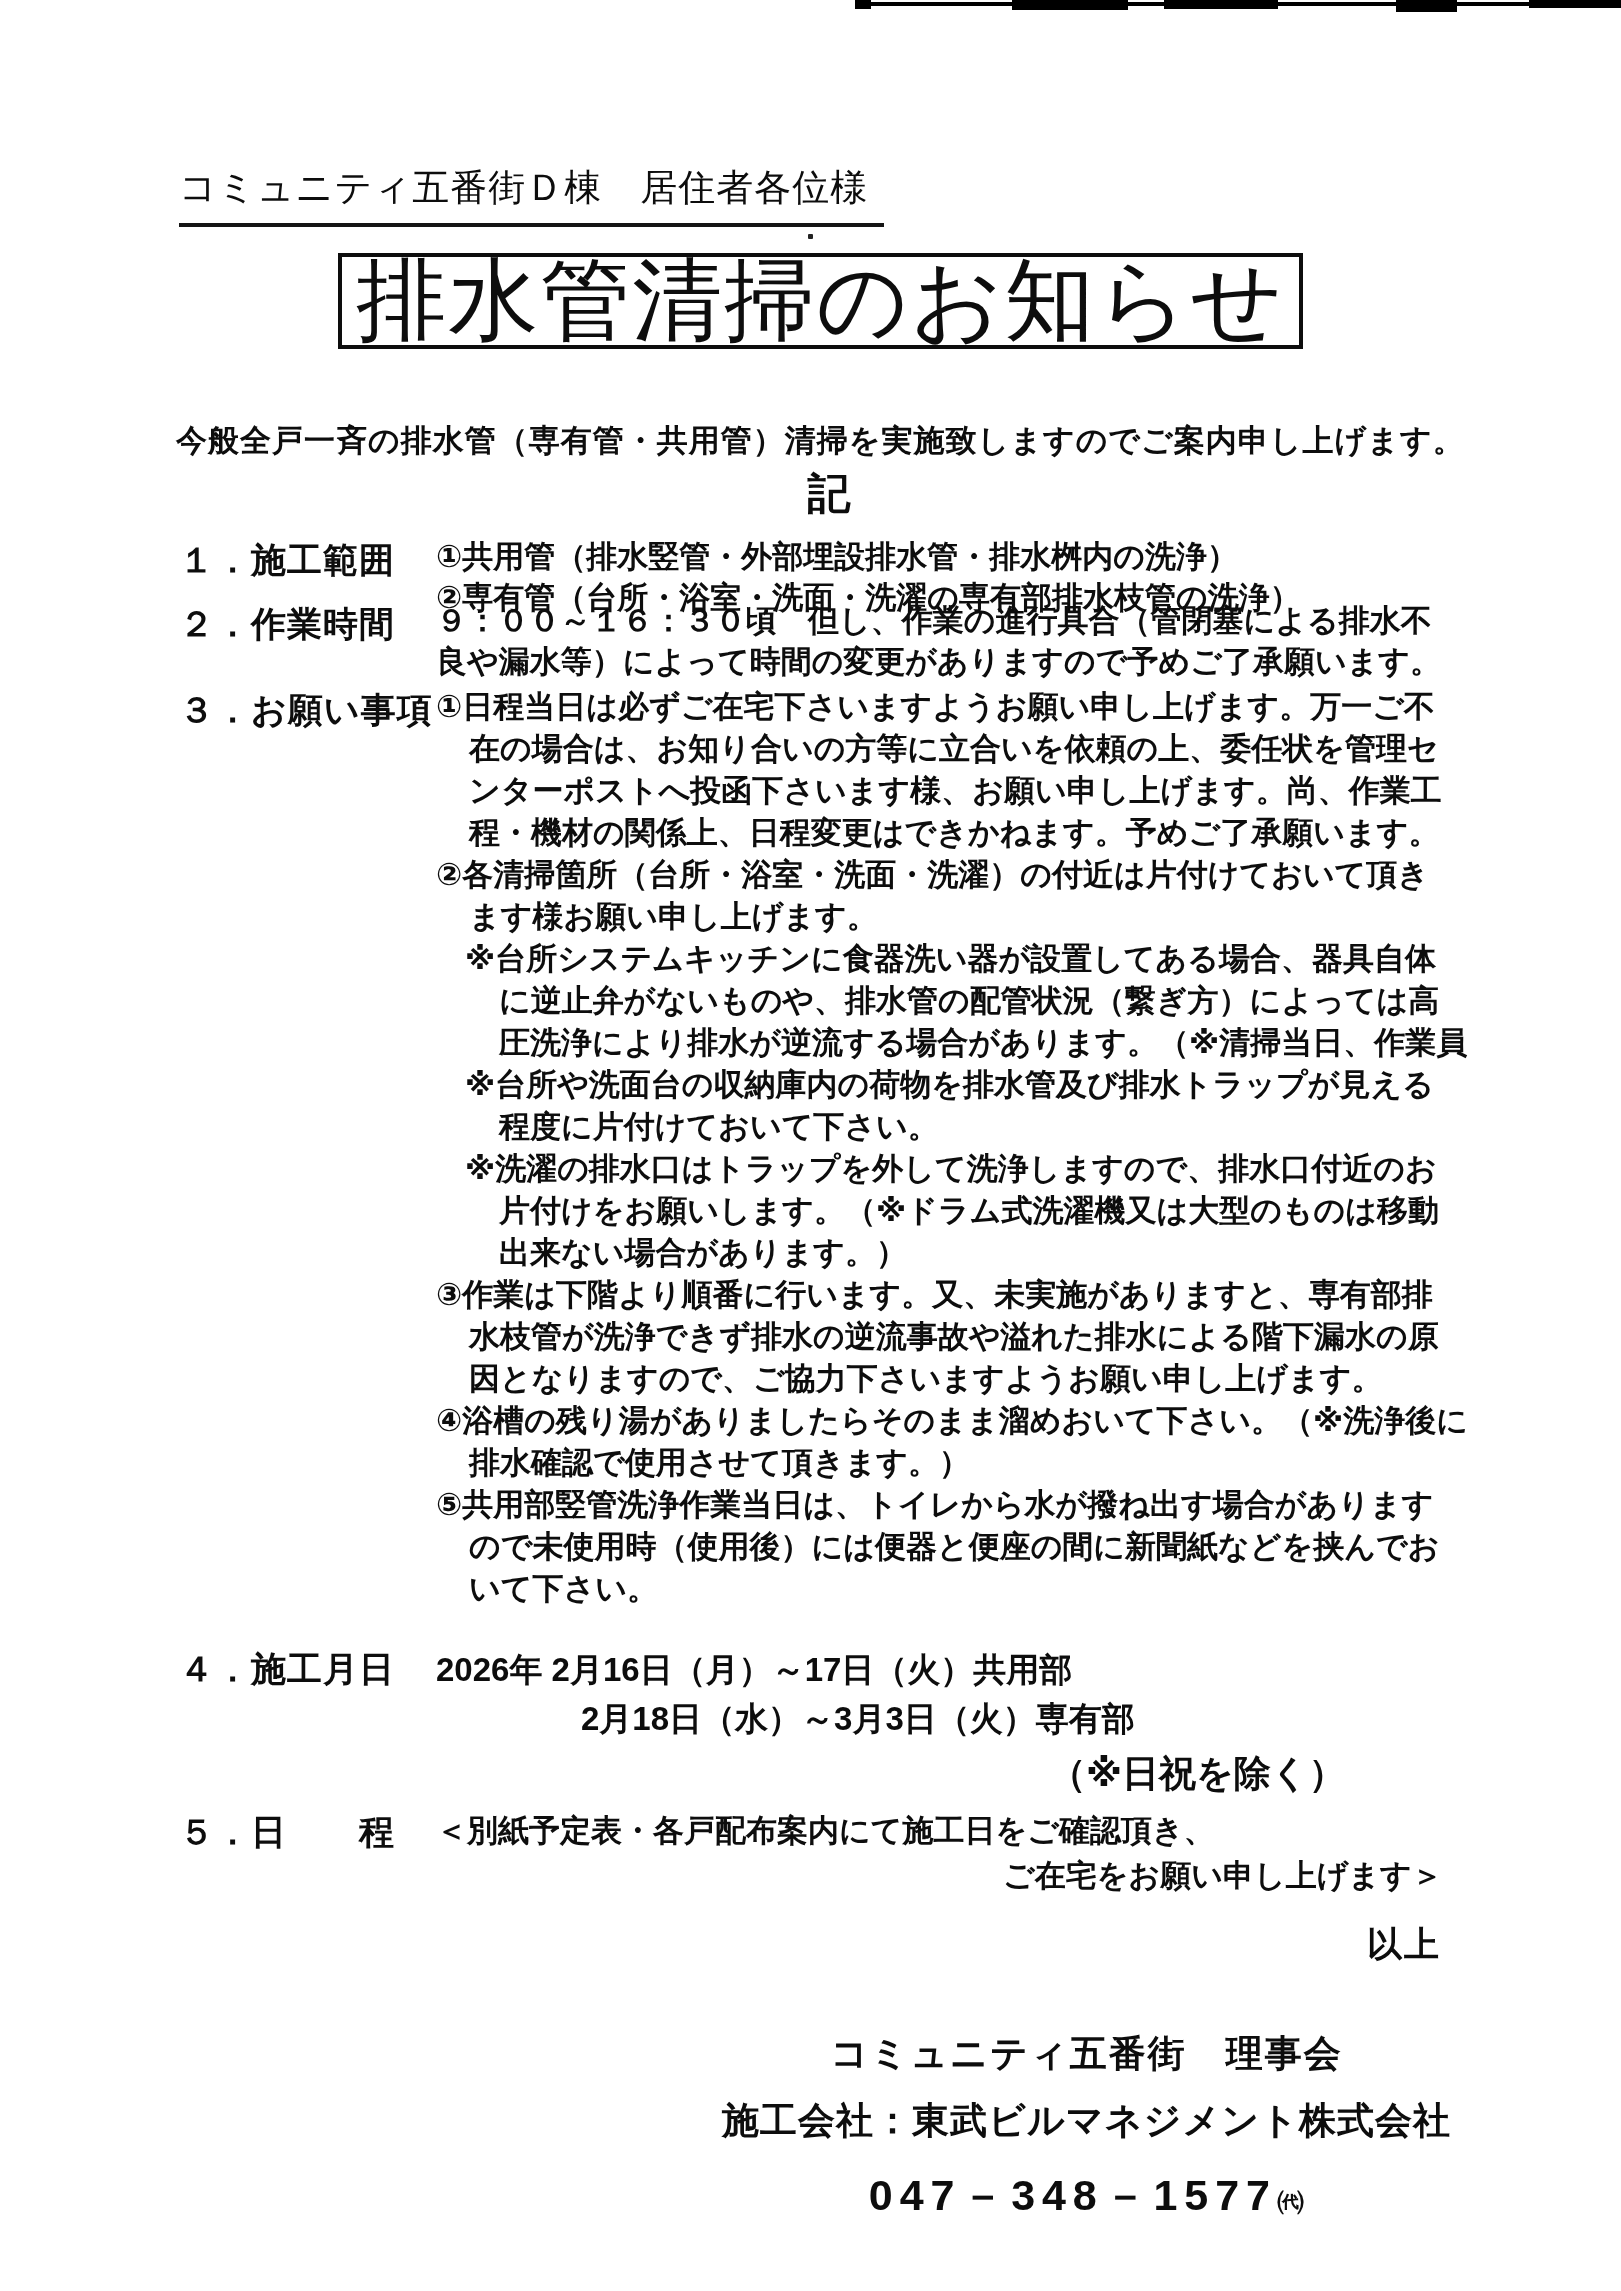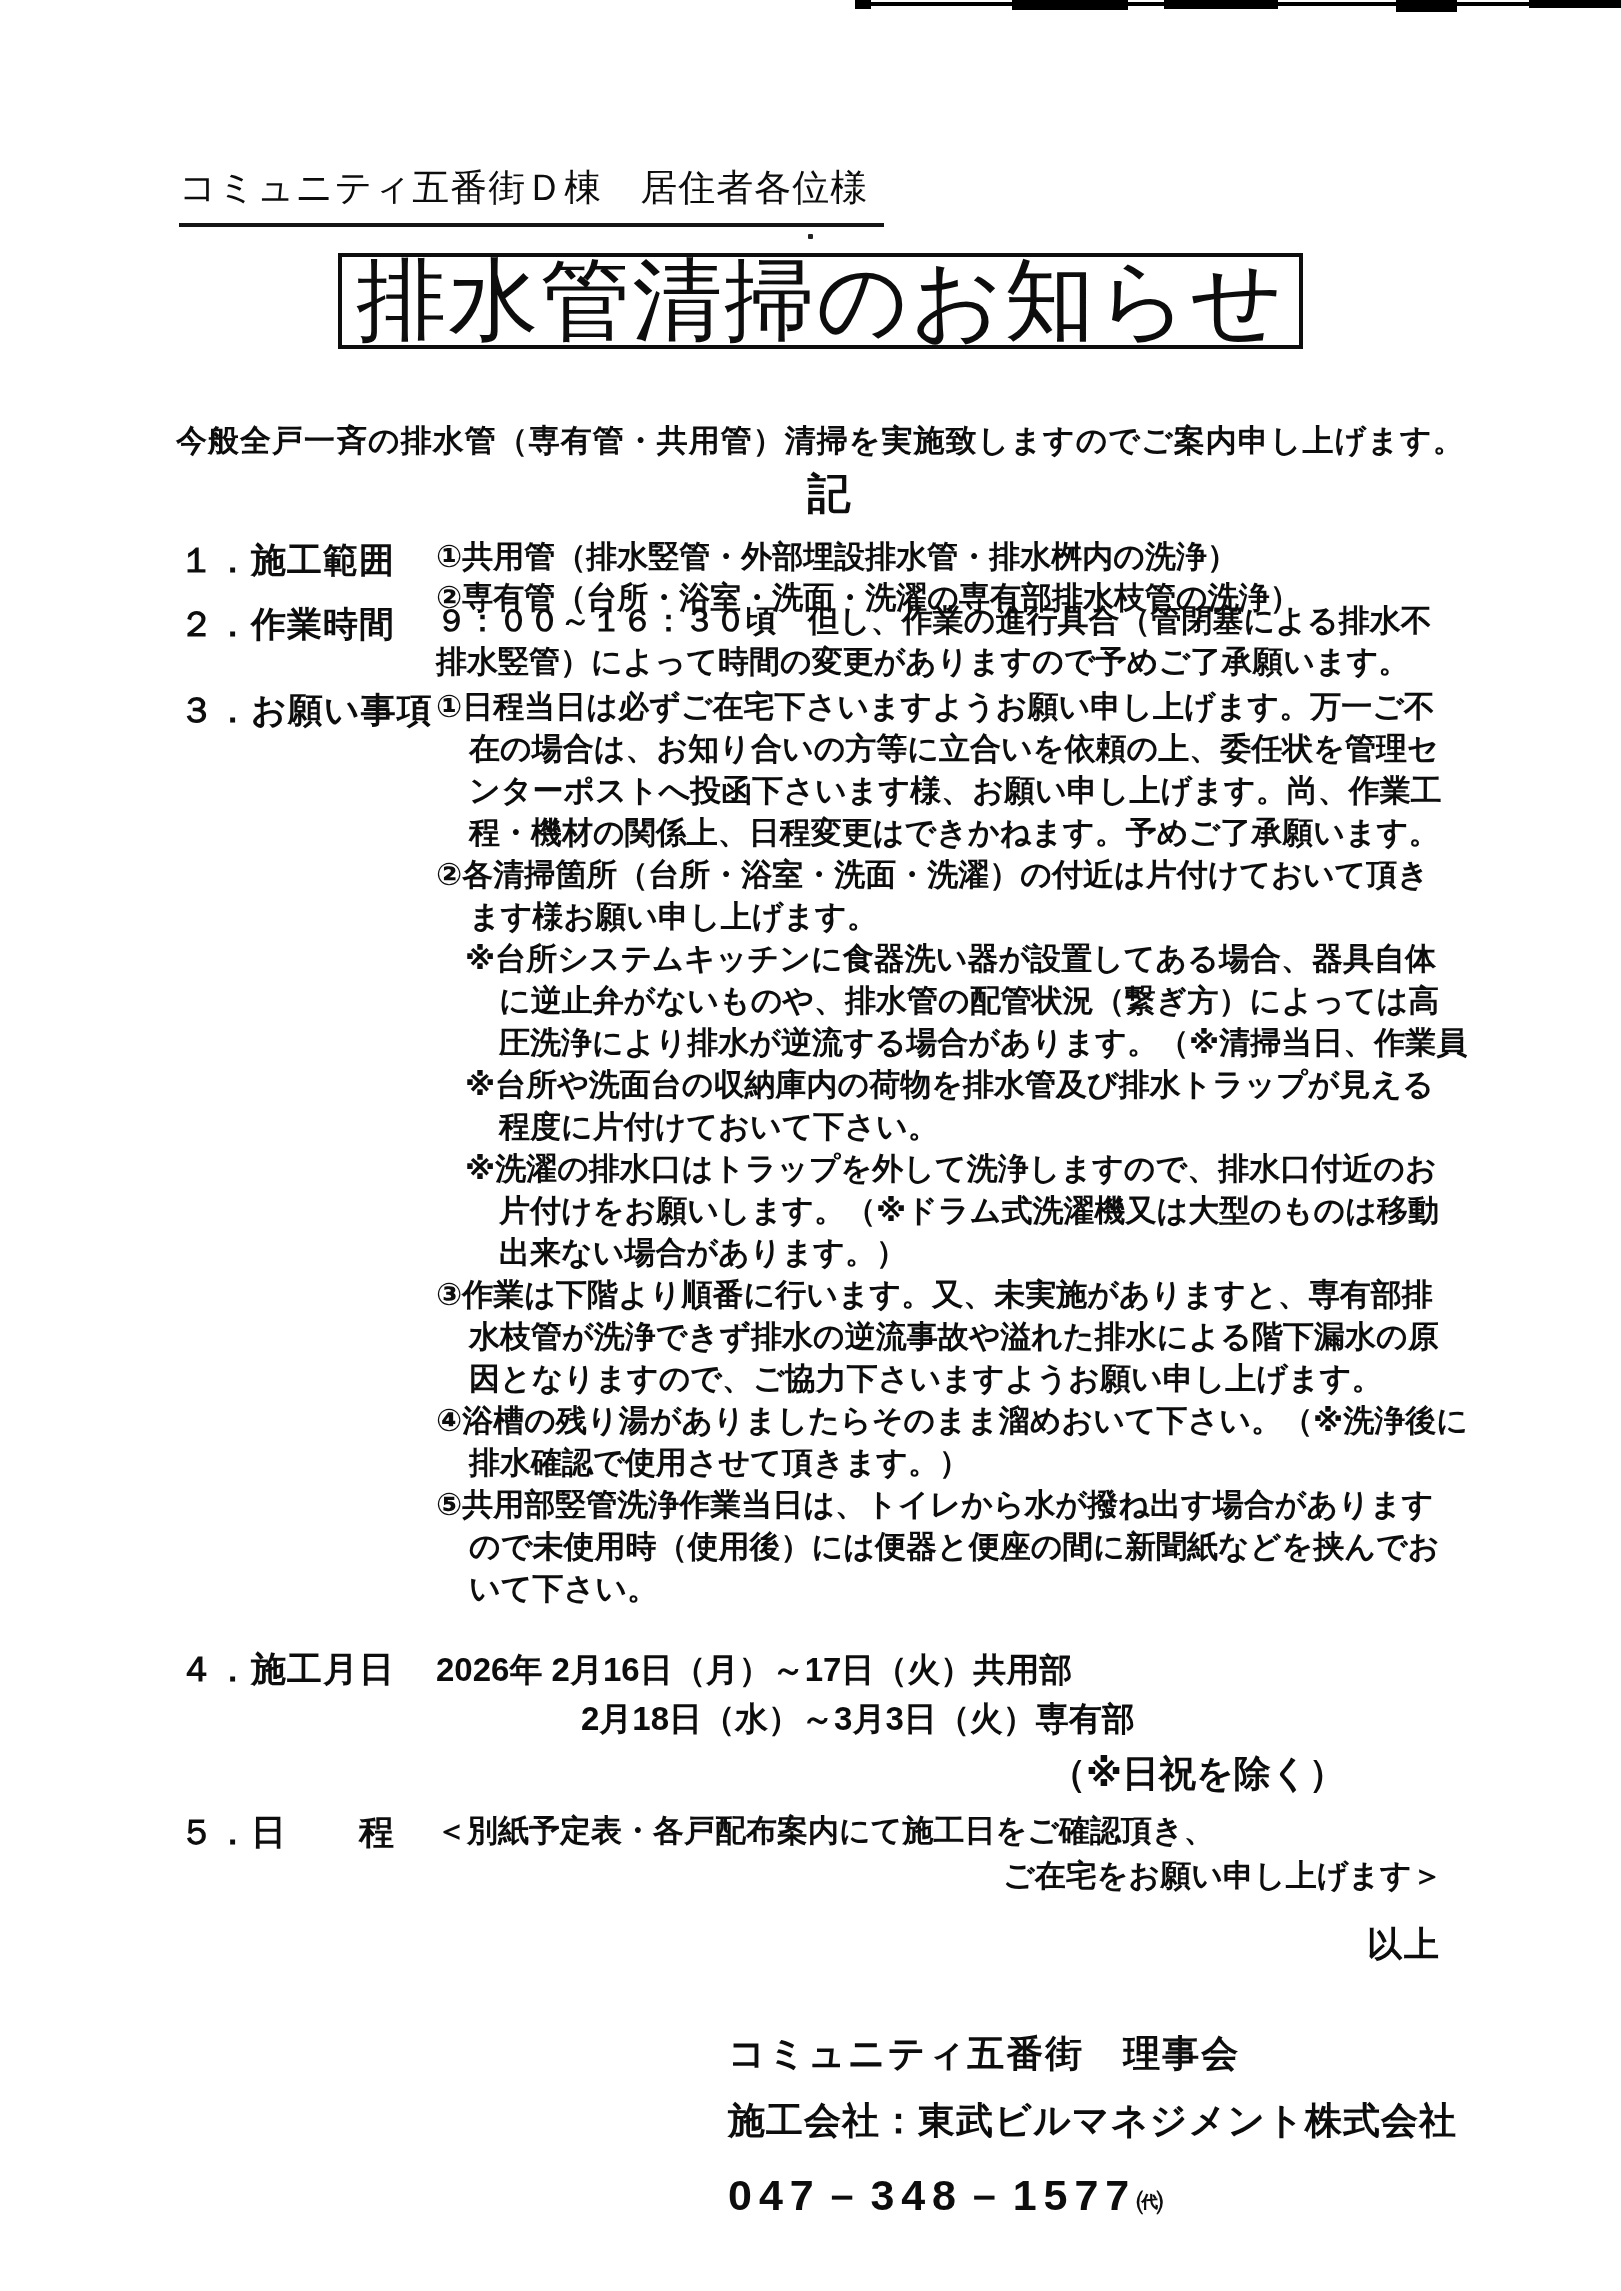--- a/index.html
+++ b/index.html
@@ -67,22 +67,22 @@
   .sec4 .ln.holiday{margin-left:613px;font-size:37px;margin-top:5.9px;}
   .sec5{top:1808px;}
   .sec5 .ln{line-height:45px;}
   .sec5 .ln.s2{margin-left:567px;}
 
   .closing{
     position:absolute;top:1921px;right:180px;
     font-size:35px;letter-spacing:2px;
   }
   .signature{
-    position:absolute;top:2029px;right:164px;
-    text-align:left;white-space:nowrap;
+    position:absolute;top:2029px;right:170px;
+    text-align:center;white-space:nowrap;
   }
   .sig-org{font-size:37px;letter-spacing:2px;}
   .sig-company{font-size:37px;letter-spacing:1px;margin-top:16.7px;}
   .sig-phone{font-size:43px;letter-spacing:6.9px;margin-top:21.6px;}
   .sig-phone .dai{font-size:27.4px;letter-spacing:0;}
 </style>
 </head>
 <body>
 
 <div class="page">
@@ -113,21 +113,21 @@
     <div class="sec-body">
       <div class="ln">①共用管（排水竪管・外部埋設排水管・排水桝内の洗浄）</div>
       <div class="ln">②専有管（台所・浴室・洗面・洗濯の専有部排水枝管の洗浄）</div>
     </div>
   </div>
 
   <div class="sec sec2">
     <div class="sec-label">２．作業時間</div>
     <div class="sec-body">
       <div class="ln">９：００～１６：３０頃　但し、作業の進行具合（管閉塞による排水不</div>
-      <div class="ln">排水竪管）によって時間の変更がありますので予めご了承願います。</div>
+      <div class="ln">良や漏水等）によって時間の変更がありますので予めご了承願います。</div>
     </div>
   </div>
 
   <div class="sec sec3">
     <div class="sec-label">３．お願い事項</div>
     <div class="sec-body">
       <div class="ln">①日程当日は必ずご在宅下さいますようお願い申し上げます。万一ご不</div>
       <div class="ln c">在の場合は、お知り合いの方等に立合いを依頼の上、委任状を管理セ</div>
       <div class="ln c">ンターポストへ投函下さいます様、お願い申し上げます。尚、作業工</div>
       <div class="ln c">程・機材の関係上、日程変更はできかねます。予めご了承願います。</div>

